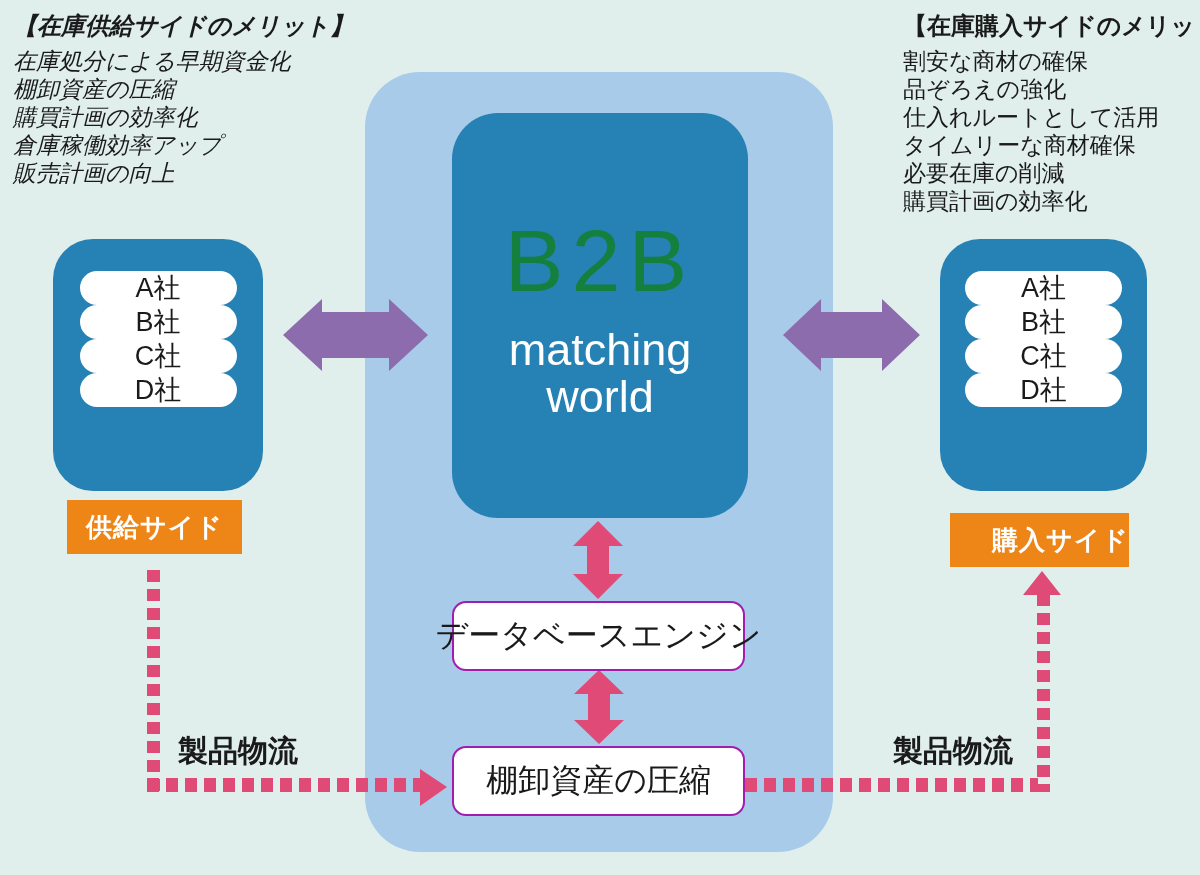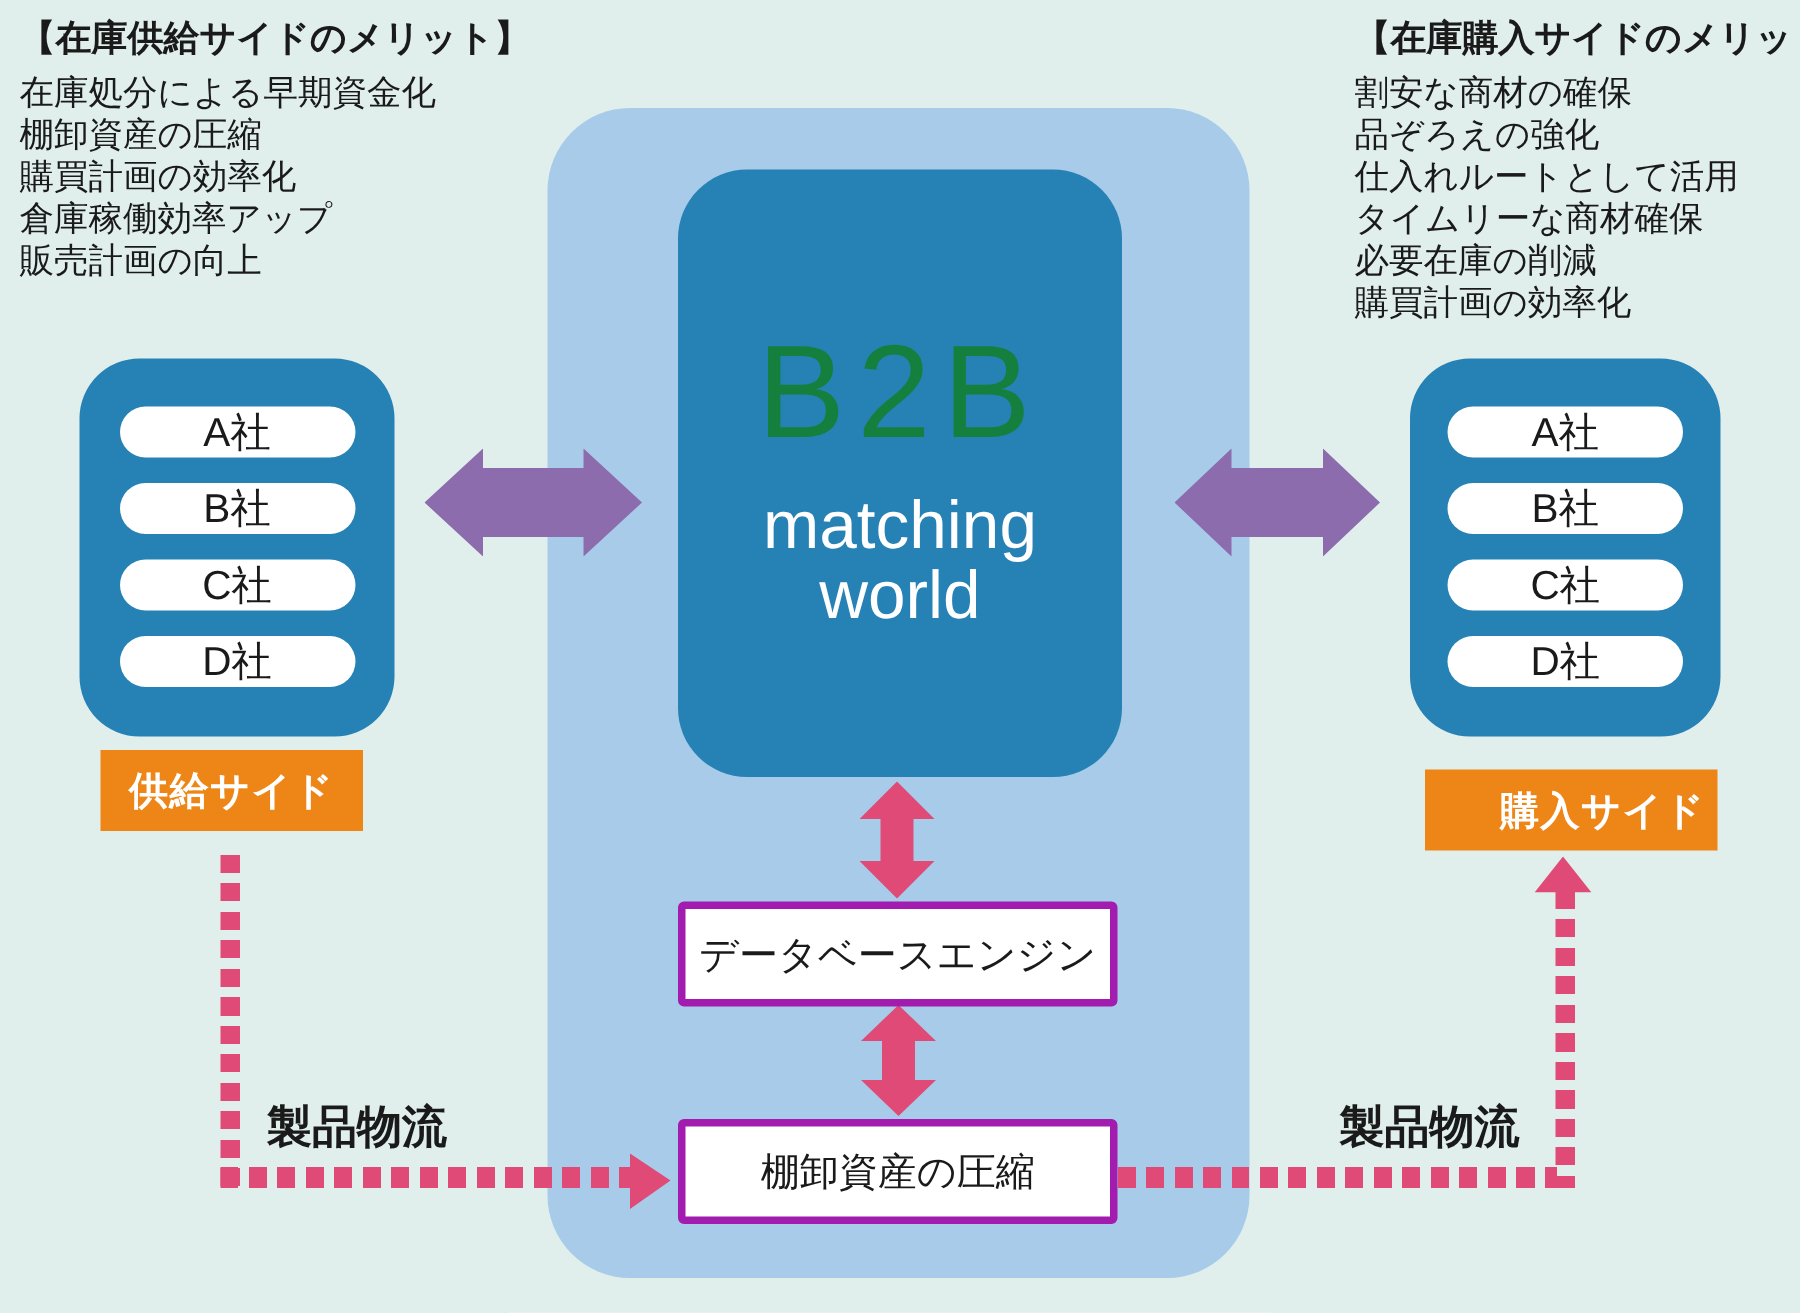--- a/index.html
+++ b/index.html
@@ -10,21 +10,21 @@
   }
   .stage {
     position: relative;
     width: 1200px;
     height: 875px;
     background: #e0efec;
     overflow: hidden;
   }
   
   .merits { position: absolute; }
-  .merits-supply { left: 13px; top: 10px; width: 340px; }
+  .merits-supply { left: 13px; top: 10px; width: 340px; font-style: italic; }
   .merits-purchase { left: 903px; top: 10px; width: 296px; }
   .merits-title { font-size: 24px; font-weight: bold; line-height: 32px; margin-bottom: 5px; white-space: nowrap; }
   .merit-line { font-size: 23px; line-height: 28px; white-space: nowrap; }
   
   .panel {
     position: absolute; left: 365px; top: 72px; width: 468px; height: 780px;
     background: #a7cbe9; border-radius: 55px;
   }
   .b2b-box {
     position: absolute; left: 452px; top: 113px; width: 296px; height: 405px;
@@ -37,45 +37,45 @@
   }
   .b2b-subtitle {
     position: absolute; left: 452px; top: 326px; width: 296px;
     text-align: center; color: #fff; font-size: 45px; line-height: 47px;
   }
   
   .group-box {
     position: absolute; top: 239px; height: 252px;
     background: #2681b4; border-radius: 40px;
     display: flex; flex-direction: column; align-items: center;
-    padding-top: 32px; gap: 17px;
+    padding-top: 32px; 
   }
   .group-supply { left: 53px; width: 210px; }
   .group-purchase { left: 940px; width: 207px; }
   .company-pill {
     width: 157px; height: 34px; background: #fff; border-radius: 17px;
     display: flex; align-items: center; justify-content: center;
     font-size: 27px; color: #1a1a1a;
   }
   
   .side-label {
     position: absolute; height: 54px; background: #ee8517;
     display: flex; align-items: center; justify-content: center;
     color: #fff; font-size: 26px; font-weight: bold; letter-spacing: 1px;
   }
   .side-label-supply { left: 67px; top: 500px; width: 175px; }
-  .side-label-purchase { left: 950px; top: 513px; width: 195px; padding-left: 42px; }
+  .side-label-purchase { left: 950px; top: 513px; width: 179px; padding-left: 42px; }
   
   .arrow-svg { position: absolute; display: block; }
   
   .process-box {
     position: absolute; left: 452px; width: 293px; height: 70px;
-    background: #fff; border: 5px solid #a21caf; border-radius: 4px;
+    background: #fff; border: 2px solid #a21caf; border-radius: 14px;
     display: flex; align-items: center; justify-content: center;
-    font-size: 26px; color: #1a1a1a; white-space: nowrap;
+    font-size: 32px; color: #1a1a1a; white-space: nowrap;
   }
   .box-database { top: 601px; }
   .box-logistics { top: 746px; }
   
   .dash-h {
     position: absolute; height: 14px;
     background: repeating-linear-gradient(90deg, #df4a76 0 12px, transparent 12px 19px);
   }
   .dash-v {
     position: absolute; width: 13px;

